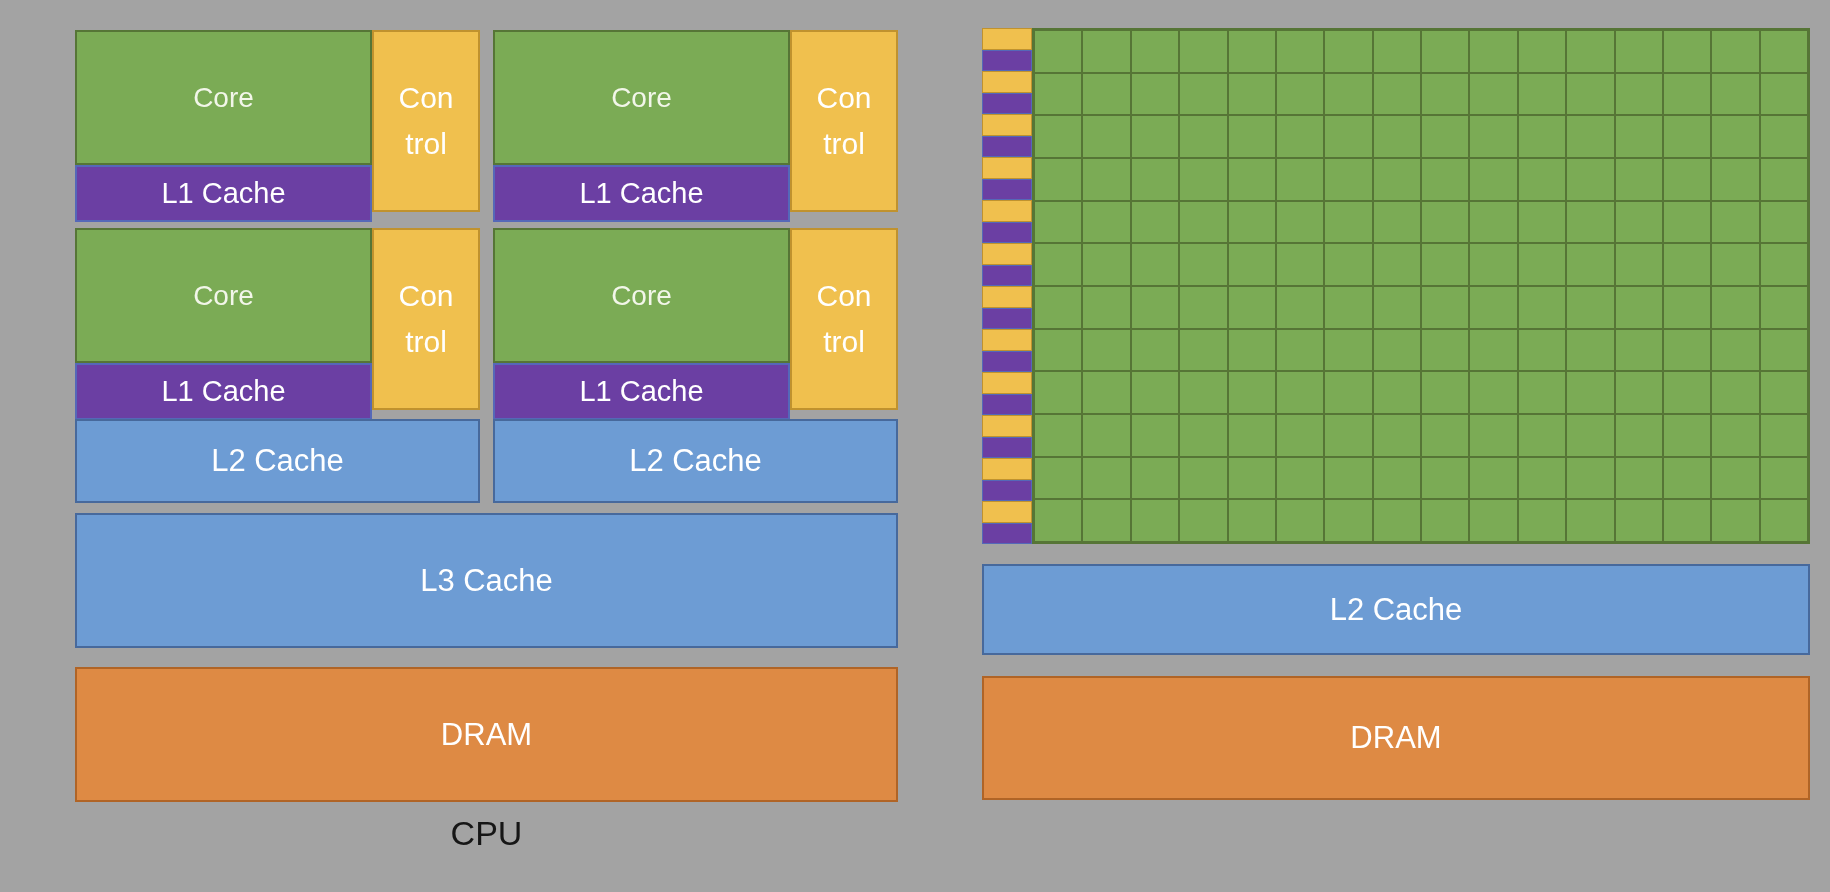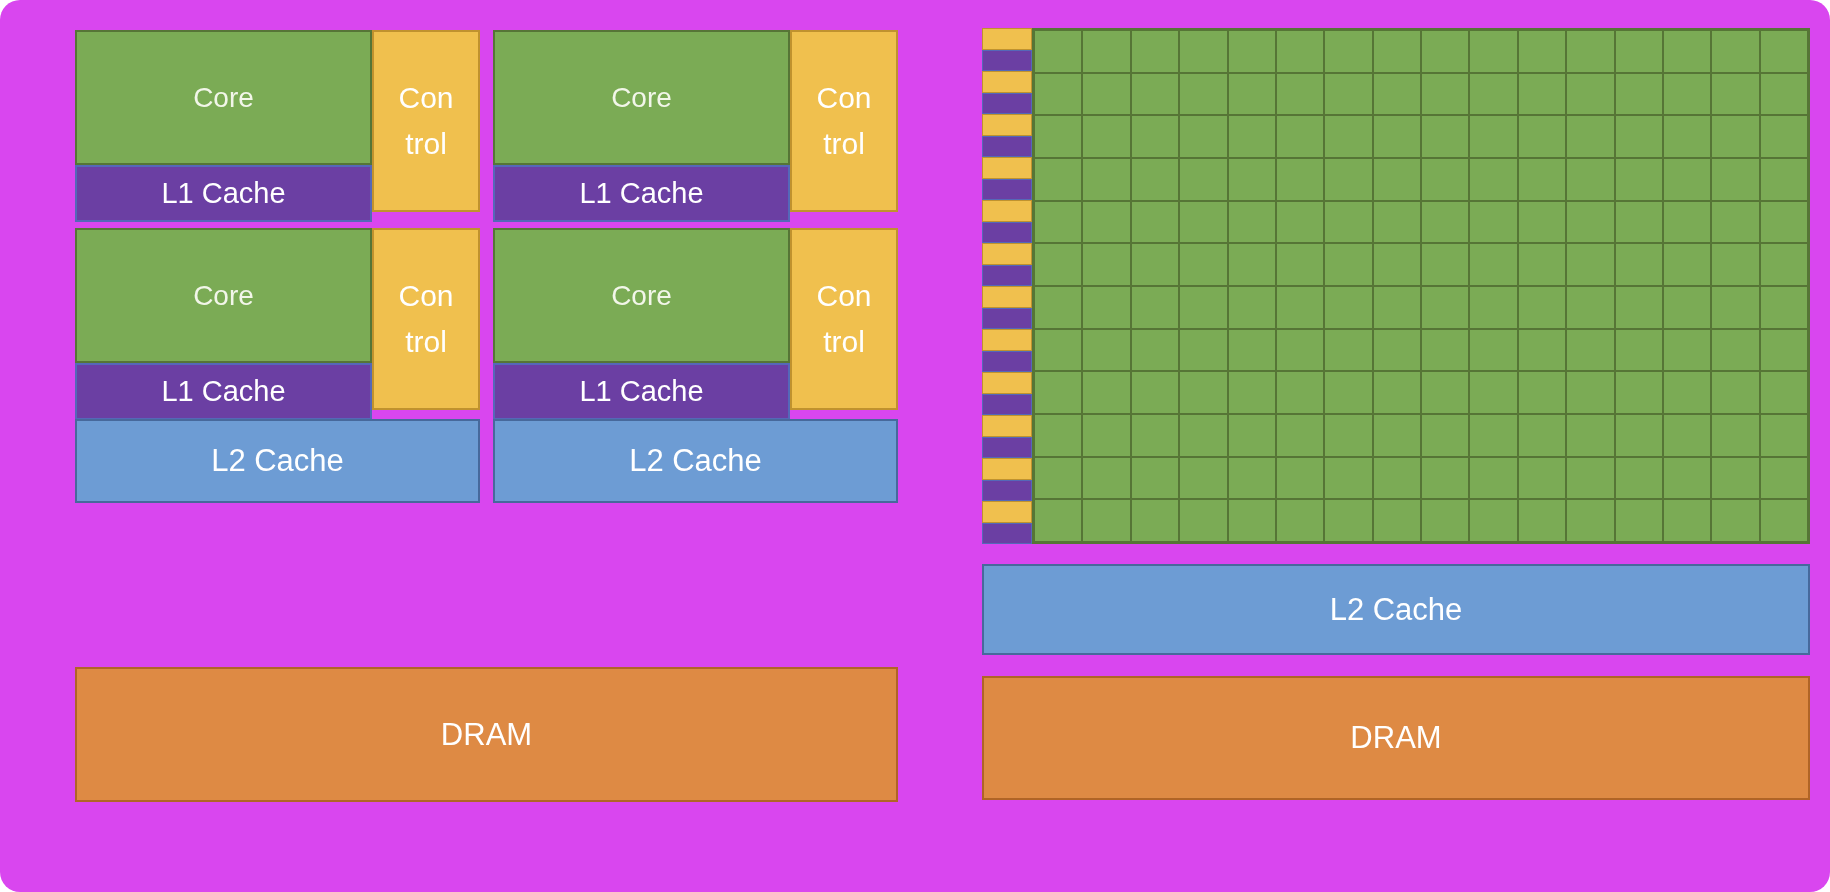--- a/index.html
+++ b/index.html
@@ -5,22 +5,22 @@
   :root{
     --green:#7BAB55; --green-border:#567536;
     --yellow:#F0C04E; --yellow-border:#C0922E;
     --purple:#6B3FA3; --purple-border:#5568B8;
     --blue:#6D9CD4; --blue-border:#47699C;
     --orange:#DE8A44; --orange-border:#B06426;
     --block-text:#FFFFFF; --label-text:#161616;
   }
   html,body{margin:0;padding:0;background:#ffffff;}
   .canvas{
-    position:relative;width:1830px;height:892px;background:#d946ef;
-    font-family:"Liberation Sans", sans-serif;overflow:hidden;border-radius:20px;
+    position:relative;width:1830px;height:892px;background:#a3a3a3;
+    font-family:"Liberation Sans", sans-serif;overflow:hidden;
   }
   .abs{position:absolute;box-sizing:border-box;}
   .center{display:flex;align-items:center;justify-content:center;}
   .block-text{color:var(--block-text);}
 
   
   .core-unit{position:absolute;width:405px;height:182px;}
   .unit-1{left:75px;top:30px;}
   .unit-2{left:493px;top:30px;}
   .unit-3{left:75px;top:228px;}
@@ -116,25 +116,31 @@
     </div>
   </div>
 
   <div class="abs center l2-cpu l2-cpu-left block-text">
     <span>L2 Cache</span>
   </div>
   <div class="abs center l2-cpu l2-cpu-right block-text">
     <span>L2 Cache</span>
   </div>
 
+  <div class="abs center l3-cpu block-text">
+    <span>L3 Cache</span>
+  </div>
 
   <div class="abs center dram-cpu block-text">
     <span>DRAM</span>
   </div>
 
+  <div class="abs center chip-label cpu-label">
+    <span>CPU</span>
+  </div>
 
   <div class="abs gpu-grid-wrap">
     <div class="abs gpu-strip">
         <div class="strip-cell control-cell"></div>
         <div class="strip-cell l1-cell"></div>
         <div class="strip-cell control-cell"></div>
         <div class="strip-cell l1-cell"></div>
         <div class="strip-cell control-cell"></div>
         <div class="strip-cell l1-cell"></div>
         <div class="strip-cell control-cell"></div>

